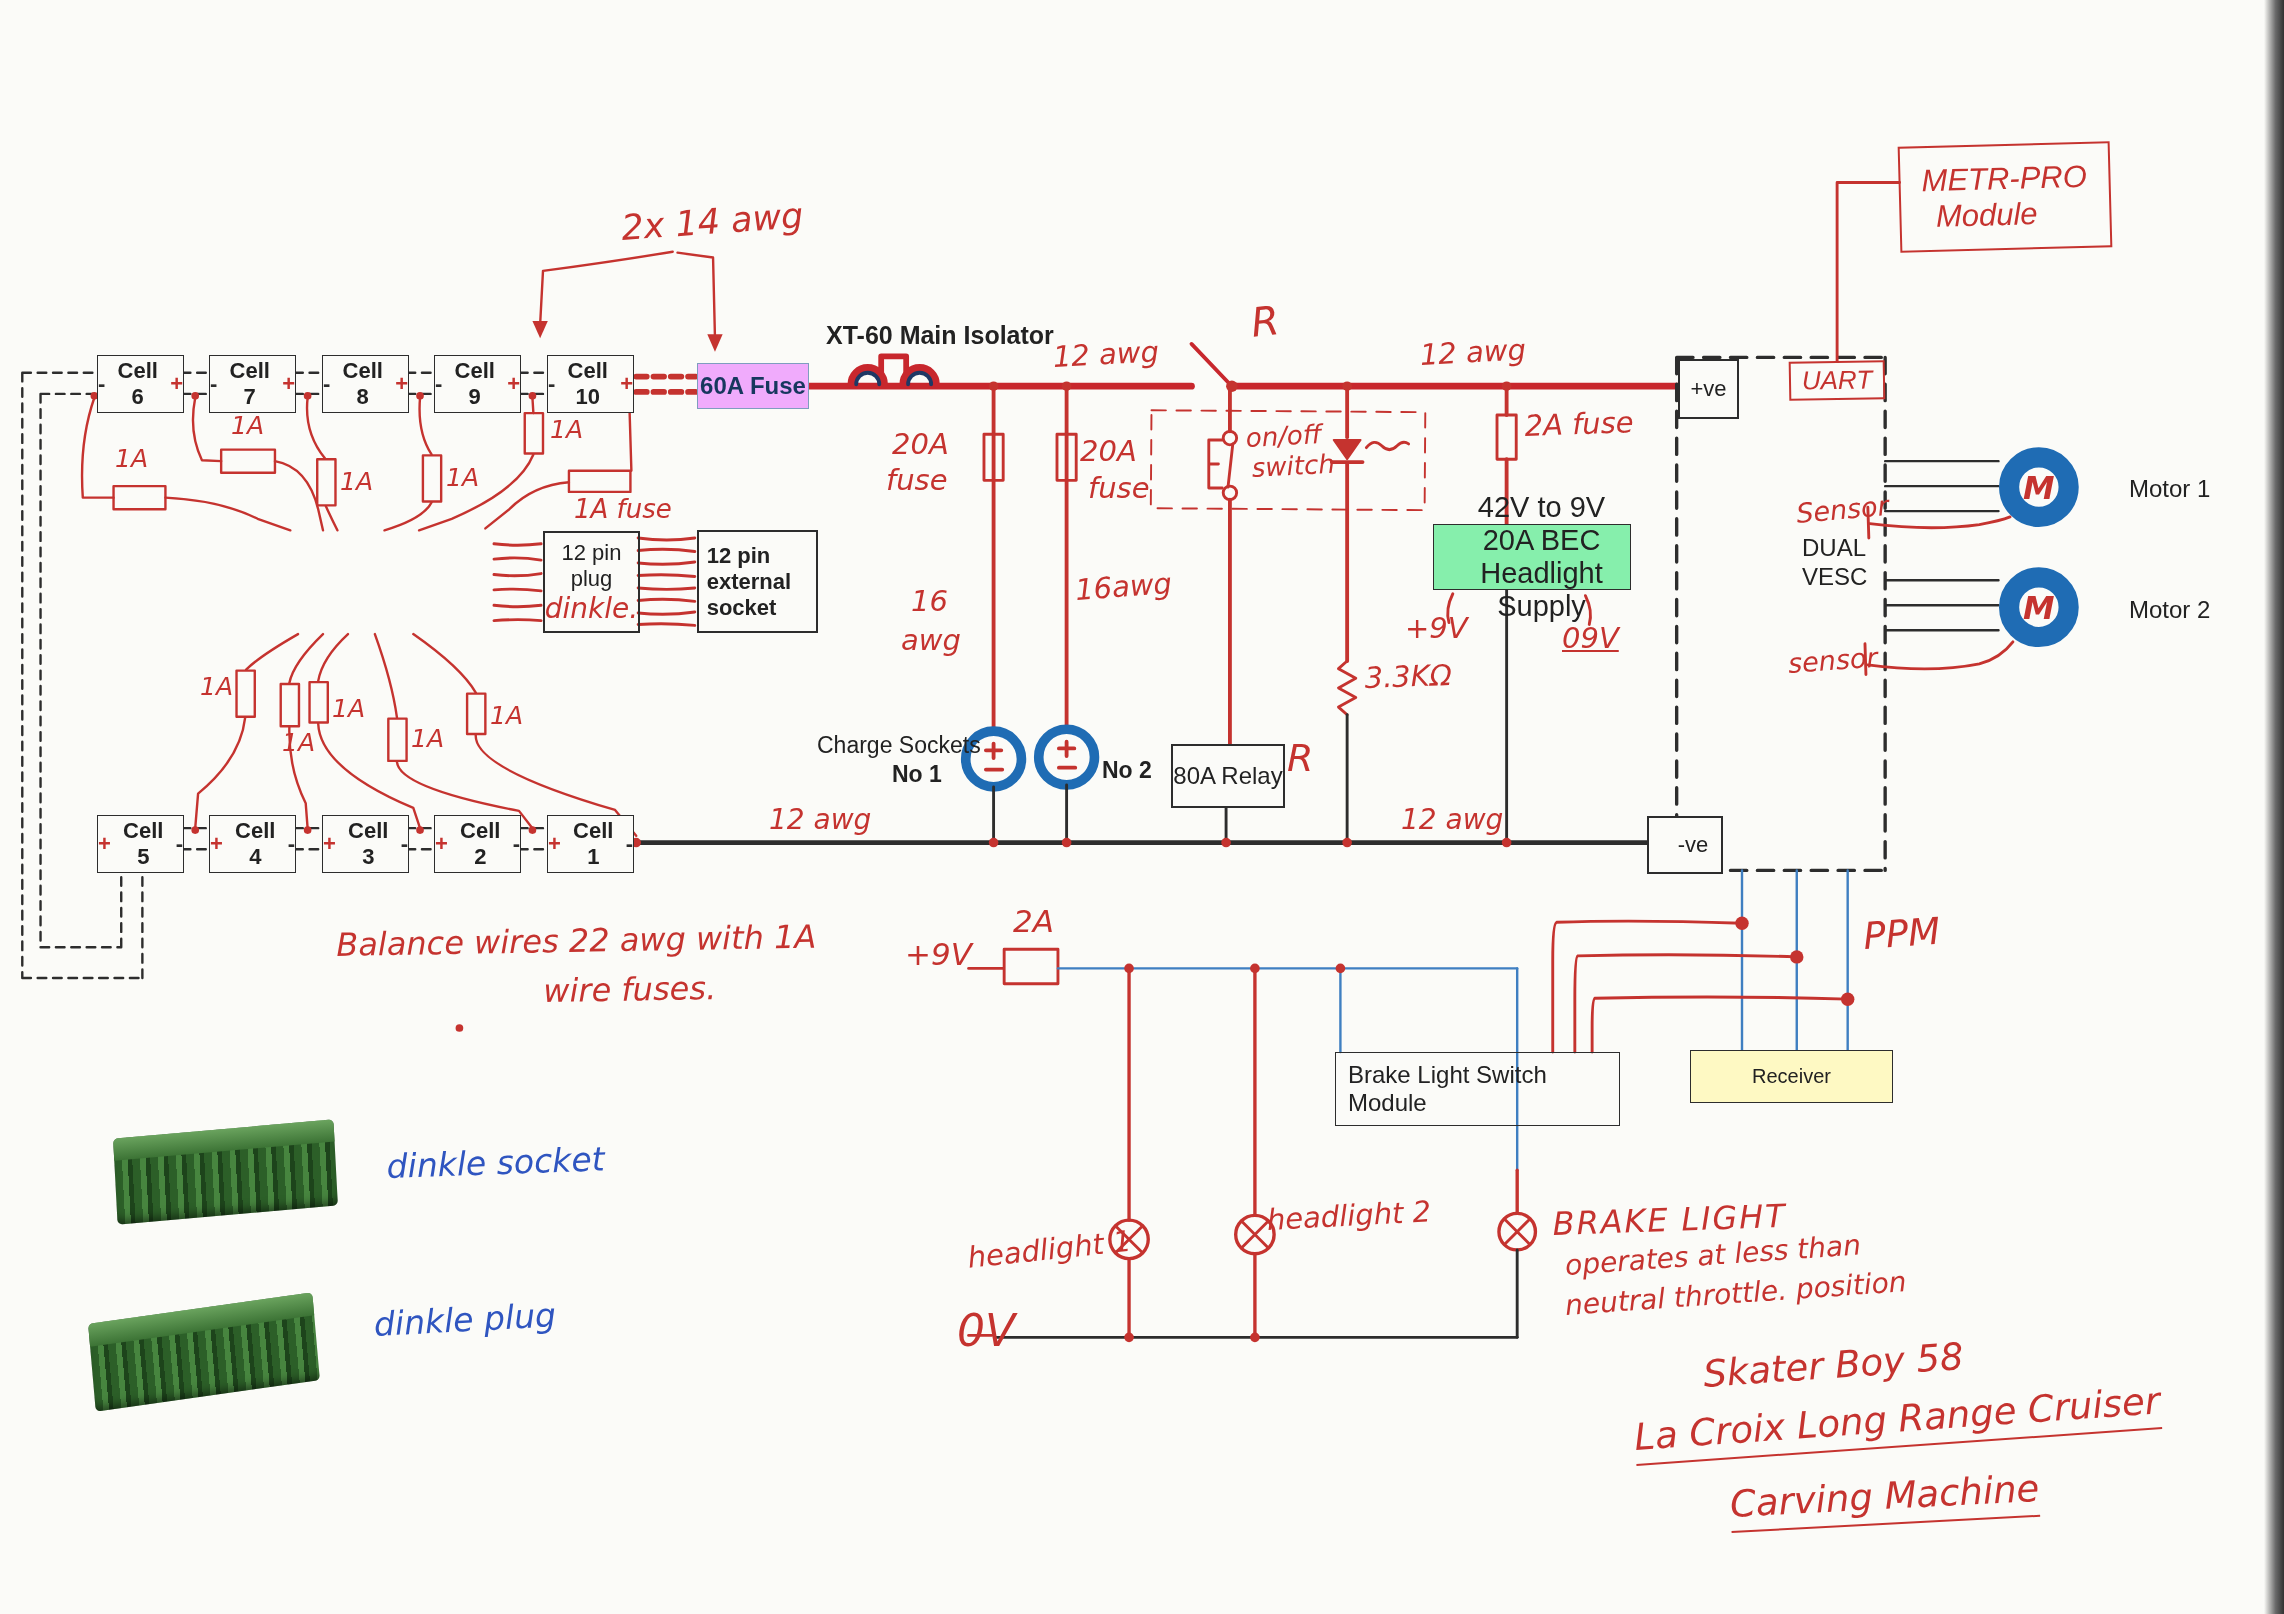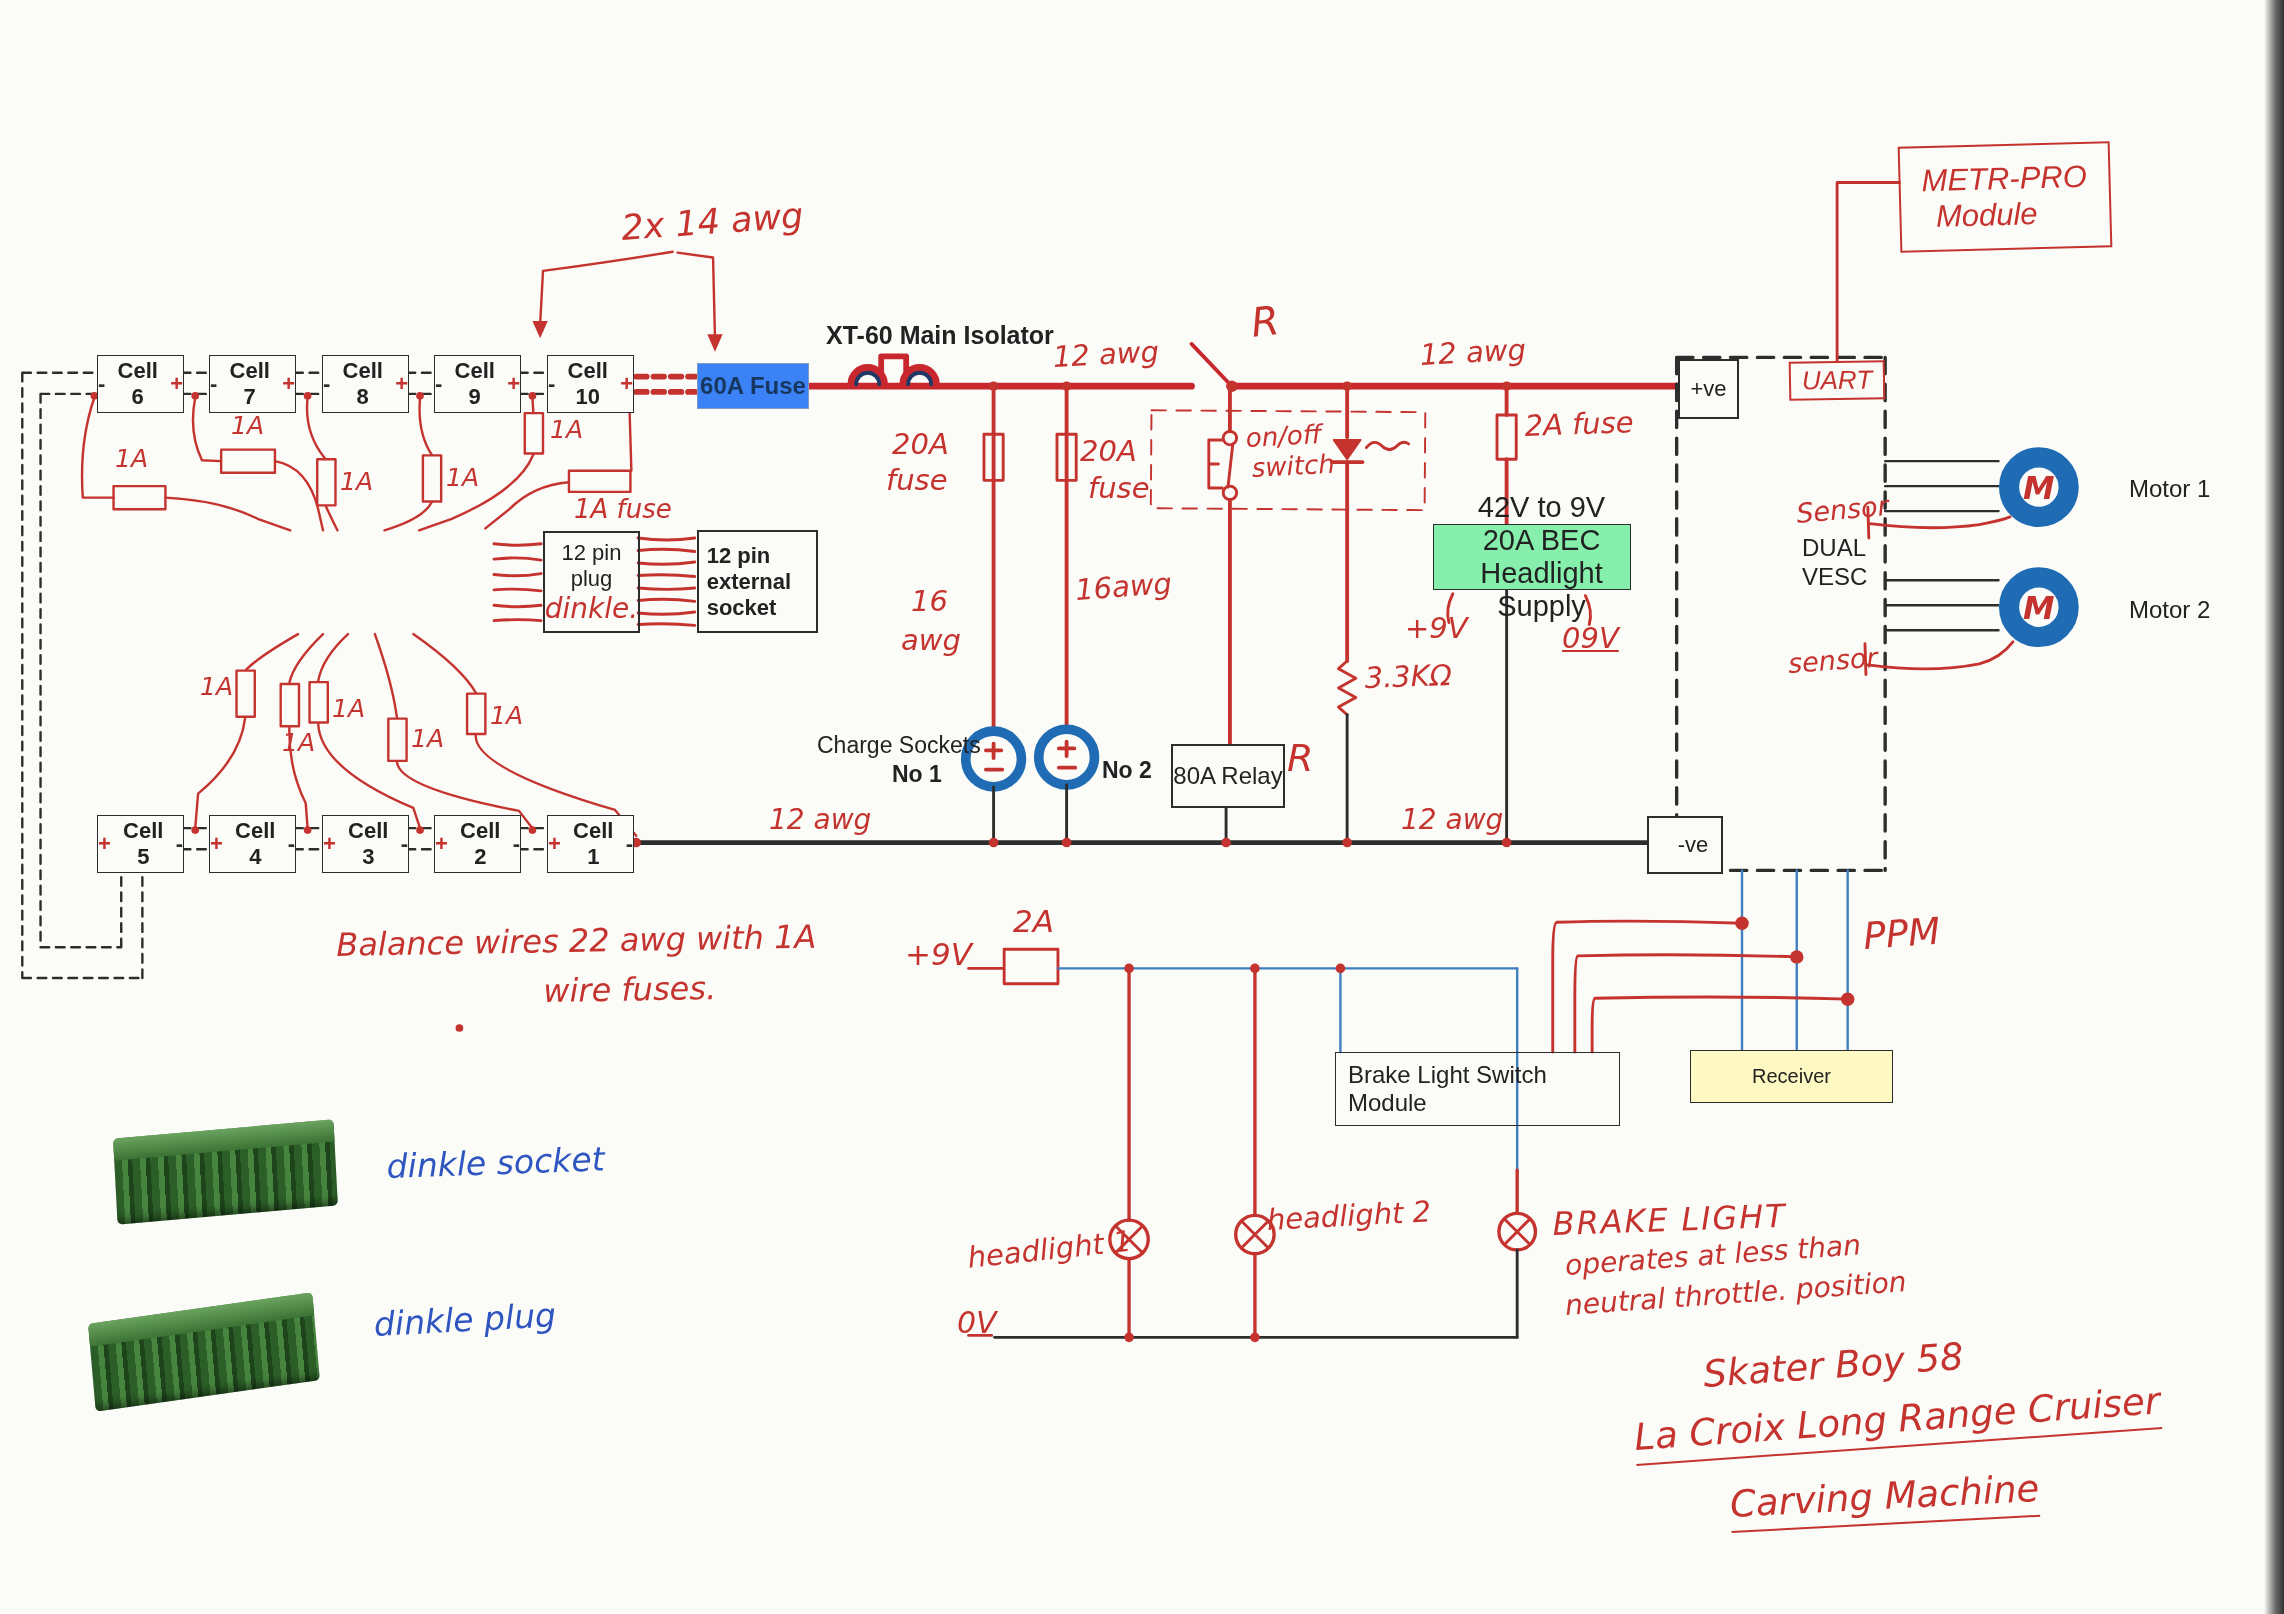--- a/index.html
+++ b/index.html
@@ -8,21 +8,21 @@
   .box{position:absolute;border:1.9px solid #2d2d2d;background:transparent;
        display:flex;align-items:center;justify-content:center;text-align:center;}
   .cell{width:85px;height:56px;font-size:22px;font-weight:bold;gap:4.8px;background:#fbfbf8;}
   .sign-red{color:#c5332f;font-weight:bold;}
   .sign-blk{color:#2d2d2d;font-weight:bold;}
   .hw{position:absolute;font-family:"DejaVu Sans",sans-serif;font-style:italic;
       color:#c5332f;white-space:nowrap;transform-origin:left top;}
   .hwblue{color:#2f55c0;}
   .printed{position:absolute;white-space:nowrap;color:#222;}
   .underline-red{border-bottom:2.9px solid #c5332f;padding-bottom:4.8px;}
-  #fuse60{background:#3b82f6;border:1.9px solid #7f9dbf;color:#17375e;font-weight:bold;font-size:24px;}
+  #fuse60{background:#f0abfc;border:1.9px solid #7f9dbf;color:#17375e;font-weight:bold;font-size:24px;}
   .redbox{border:2.9px solid #c5332f;background:transparent;color:#c5332f;}
   .photo{position:absolute;border-radius:4.8px;}
   .photo .body{position:absolute;inset:0;border-radius:4.8px;
       background:repeating-linear-gradient(90deg,#2c5f28 0 7.7px,#47853f 7.7px 13.4px,#1d441b 13.4px 18px);
       box-shadow:inset 0 9.6px 7.7px -5.8px rgba(255,255,255,.35), inset 0 -9.6px 9.6px -5.8px rgba(0,0,0,.5);}
   .photo .top{position:absolute;left:0;right:0;top:0;height:26%;border-radius:4.8px 4.8px 0 0;
       background:linear-gradient(180deg,#6aa35e,#3c7335);}
   svg{position:absolute;left:0;top:0;}
   svg text{font-family:"DejaVu Sans",sans-serif;}
   #scan-edge{position:absolute;top:0;right:0;width:21px;height:100%;
@@ -387,21 +387,21 @@
   <div class="hw" style="left:1405px;top:611px;font-size:29px;">+9V</div>
   <div class="hw" style="left:1562px;top:621px;font-size:29px;text-decoration:underline;">09V</div>
   <div class="hw" style="left:769px;top:803px;font-size:28px;">12 awg</div>
   <div class="hw" style="left:1401px;top:803px;font-size:28px;">12 awg</div>
   <div class="hw" style="left:1795px;top:498px;font-size:27px;transform:rotate(-5deg);">Sensor</div>
   <div class="hw" style="left:1787px;top:648px;font-size:27px;transform:rotate(-4deg);">sensor</div>
   <div class="hw" style="left:1862px;top:915px;font-size:37px;transform:rotate(-4deg);">PPM</div>
 
   <div class="hw" style="left:905px;top:936px;font-size:31px;">+9V</div>
   <div class="hw" style="left:1013px;top:903px;font-size:31px;">2A</div>
-  <div class="hw" style="left:957px;top:1305px;font-size:30px;">0V</div>
+  <div class="hw" style="left:957px;top:1305px;font-size:44px;">0V</div>
   <div class="hw" style="left:966px;top:1241px;font-size:29px;transform:rotate(-6deg);">headlight 1</div>
   <div class="hw" style="left:1266px;top:1203px;font-size:29px;transform:rotate(-3deg);">headlight 2</div>
   <div class="hw" style="left:1552px;top:1205px;font-size:32px;letter-spacing:1.9px;transform:rotate(-2deg);">BRAKE LIGHT</div>
   <div class="hw" style="left:1564px;top:1249px;font-size:28px;transform:rotate(-4deg);">operates at less than</div>
   <div class="hw" style="left:1564px;top:1289px;font-size:28px;transform:rotate(-4deg);">neutral throttle. position</div>
 
   <div class="hw" style="left:336px;top:926px;font-size:32px;transform:rotate(-1deg);">Balance wires 22 awg with 1A</div>
   <div class="hw" style="left:543px;top:972px;font-size:32px;transform:rotate(-1deg);">wire fuses.</div>
 
   <div class="hw" style="left:115px;top:444px;font-size:25px;">1A</div>

